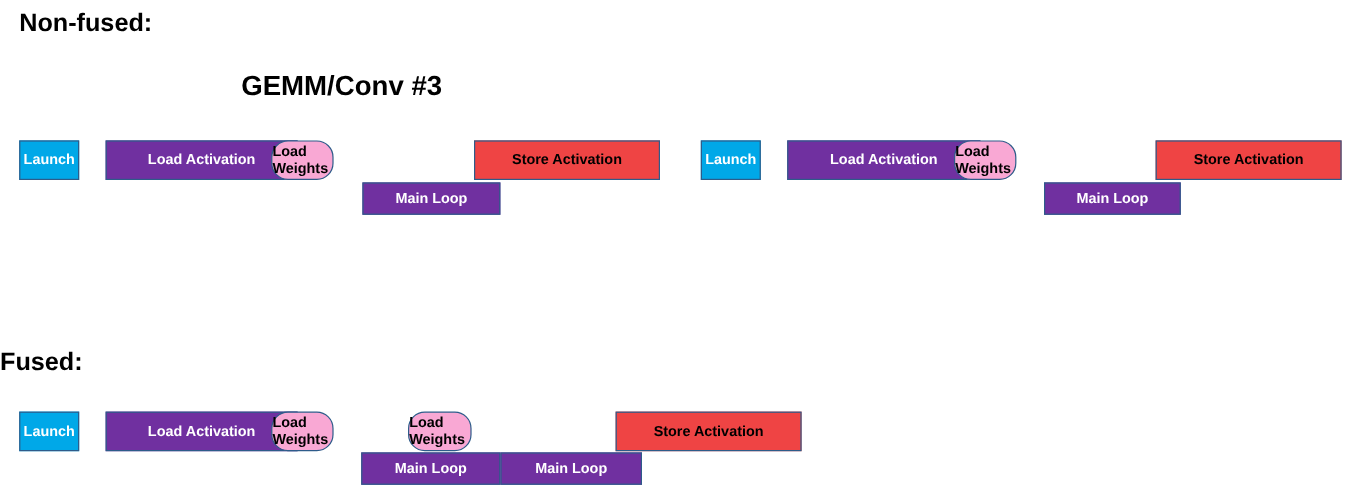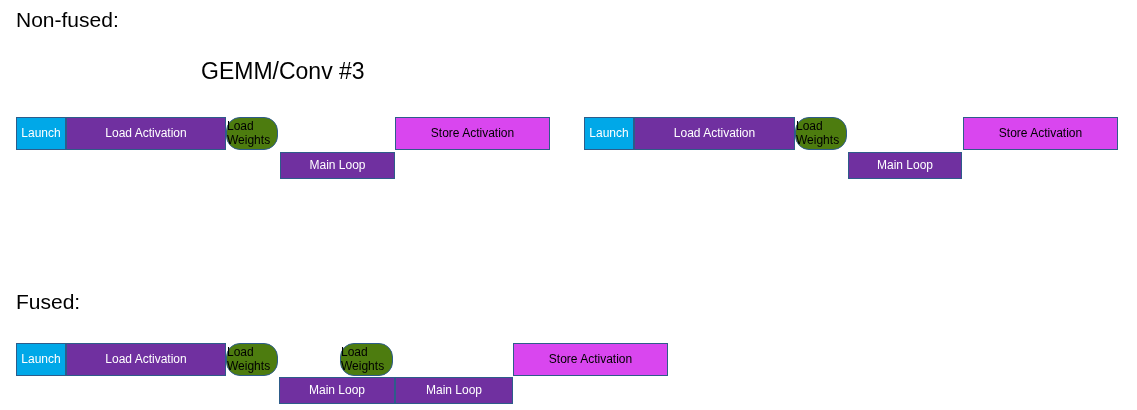--- a/index.html
+++ b/index.html
@@ -3,20 +3,21 @@
 <meta charset="utf-8">
 <style>
   html, body { margin: 0; padding: 0; background: #ffffff; }
   .canvas {
     position: relative;
     width: 1137px;
     height: 410px;
     background: #ffffff;
     font-family: "Liberation Sans", sans-serif;
     overflow: hidden;
+    font-weight: bold;
   }
   .heading {
     position: absolute;
     font-size: 21px;
     color: #000000;
     white-space: nowrap;
   }
   .section-title {
     position: absolute;
     font-size: 23px;
@@ -28,23 +29,23 @@
     box-sizing: border-box;
     border: 1.5px solid #2E5C8A;
     display: flex;
     align-items: center;
     justify-content: center;
     text-align: left;
     font-size: 12px;
     line-height: 1.1;
   }
   .fill-launch { background: #00A8E8; color: #ffffff; }
-  .fill-purple { background: #7030A0; color: #ffffff; }
-  .fill-weights { background: #4d7c0f; color: #000000; border-radius: 14px; }
-  .fill-store  { background: #d946ef; color: #000000; }
+  .fill-purple { background: #7030A0; color: #ffffff; margin-left: 22px; }
+  .fill-weights { background: #f9a8d4; color: #000000; border-radius: 14px; }
+  .fill-store  { background: #ef4444; color: #000000; }
 </style>
 </head>
 <body>
 
 <div class="canvas">
 
   <div class="heading" style="left:16px; top:8px;">Non-fused:</div>
 
   <div class="section-title" style="left:201px; top:58px;">GEMM/Conv #3</div>
 
@@ -54,21 +55,21 @@
   <div class="block fill-weights" style="left:226px; top:117px; width:52px; height:33px;">Load Weights</div>
   <div class="block fill-purple" style="left:280px; top:152px; width:115px; height:27px;">Main Loop</div>
   <div class="block fill-store" style="left:395px; top:117px; width:155px; height:33px;">Store Activation</div>
 
   <div class="block fill-launch" style="left:584px; top:117px; width:50px; height:33px;">Launch</div>
   <div class="block fill-purple" style="left:634px; top:117px; width:161px; height:33px;">Load Activation</div>
   <div class="block fill-weights" style="left:795px; top:117px; width:52px; height:33px;">Load Weights</div>
   <div class="block fill-purple" style="left:848px; top:152px; width:114px; height:27px;">Main Loop</div>
   <div class="block fill-store" style="left:963px; top:117px; width:155px; height:33px;">Store Activation</div>
 
-  <div class="heading" style="left:16px; top:290px;">Fused:</div>
+  <div class="heading" style="left:0; top:290px;">Fused:</div>
 
   <div class="block fill-launch" style="left:16px; top:343px; width:50px; height:33px;">Launch</div>
   <div class="block fill-purple" style="left:66px; top:343px; width:160px; height:33px;">Load Activation</div>
   <div class="block fill-weights" style="left:226px; top:343px; width:52px; height:33px;">Load Weights</div>
   <div class="block fill-purple" style="left:279px; top:377px; width:116px; height:27px;">Main Loop</div>
   <div class="block fill-weights" style="left:340px; top:343px; width:53px; height:33px;">Load Weights</div>
   <div class="block fill-purple" style="left:395px; top:377px; width:118px; height:27px;">Main Loop</div>
   <div class="block fill-store" style="left:513px; top:343px; width:155px; height:33px;">Store Activation</div>
 
 </div>

